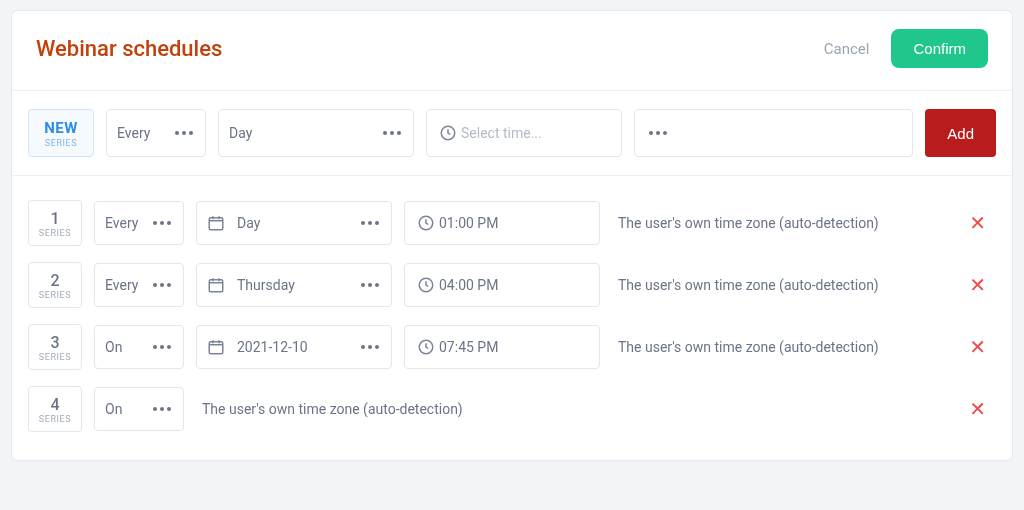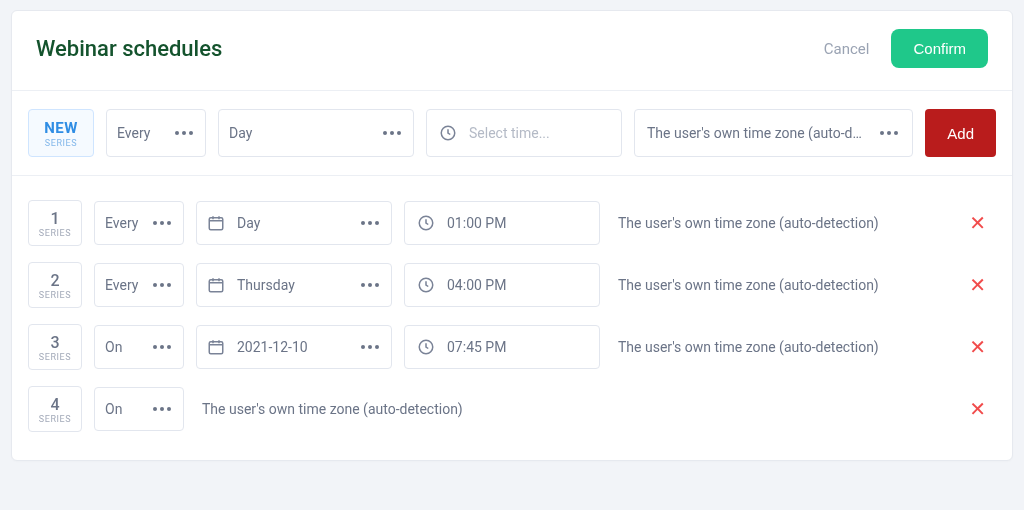--- a/index.html
+++ b/index.html
@@ -21,21 +21,21 @@
   }
   
   .hdr {
     display: flex;
     align-items: center;
     padding: 18px 24px 22px 24px;
     border-bottom: 1px solid #eceff4;
   }
   .hdr-title {
     font-size: 22px;
-    color: #14532d;
+    color: #c2410c;
     font-weight: 500;
     flex: 1;
   }
   .cancel-link {
     color: #9aa3b3;
     margin-right: 22px;
     cursor: pointer;
     font-size: 15px;
   }
   .confirm-btn {
@@ -80,21 +80,21 @@
     letter-spacing: .5px;
   }
   .chip-new .small {
     color: #82b7ea;
     font-size: 9px;
     letter-spacing: .6px;
     margin-top: 1px;
   }
   .f-every { width: 100px; padding: 0 10px; justify-content: space-between; }
   .f-day   { width: 196px; padding: 0 10px; justify-content: flex-end; }
-  .f-time  { width: 196px; padding: 0 12px; gap: 12px; }
+  .f-time  { width: 196px; padding: 0 12px; gap: 4px; }
   .f-tz    { flex: 1; padding: 0 12px; justify-content: space-between; min-width: 0; }
   .f-tz .txt { white-space: nowrap; overflow: hidden; text-overflow: ellipsis; }
   .dots { display: inline-flex; gap: 3px; padding: 4px 2px; cursor: pointer; flex-shrink: 0; }
   .dots i { width: 4px; height: 4px; border-radius: 50%; background: #6b7487; display: block; }
   .placeholder { color: #b4bac6; }
   .txt { color: #6b7487; }
   .add-btn {
     background: #b91c1c;
     color: #fff;
     border: none;
@@ -189,21 +189,20 @@
         <span class="ico">
           <svg width="18" height="18" viewBox="0 0 24 24" fill="none" stroke="currentColor" stroke-width="2">
               <circle cx="12" cy="12" r="9"></circle>
               <path d="M12 7v5l3 2"></path>
             </svg>
         </span>
         <span class="placeholder">Select time...</span>
       </div>
 
       <div class="field f-tz">
-        <span class="txt">The user's own time zone (auto-d…</span>
         <span class="dots">
             <i></i>
             <i></i>
             <i></i>
           </span>
       </div>
 
       <button class="add-btn">Add</button>
     </div>
   </div>

